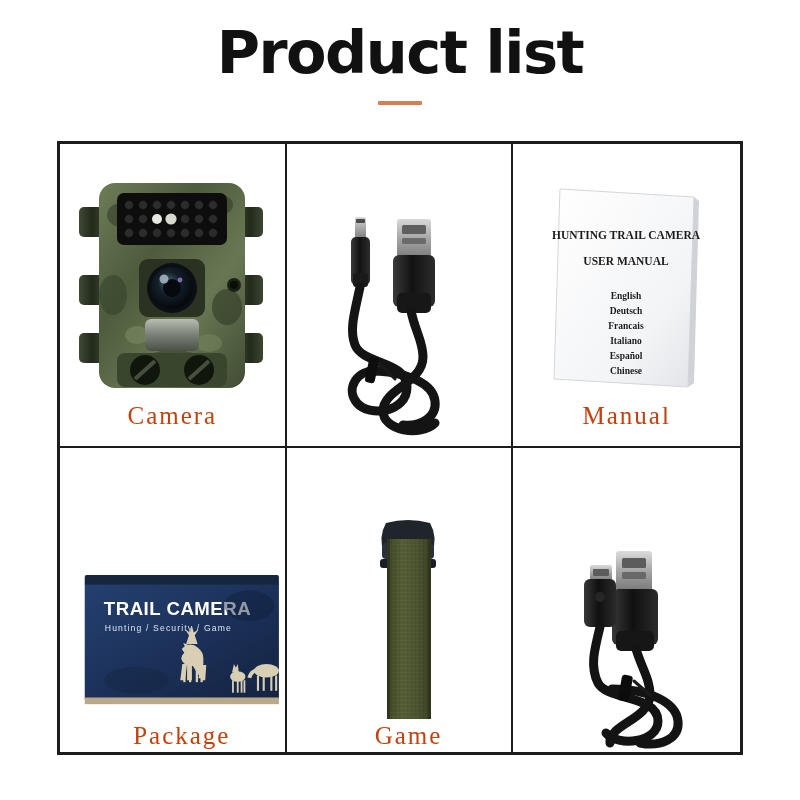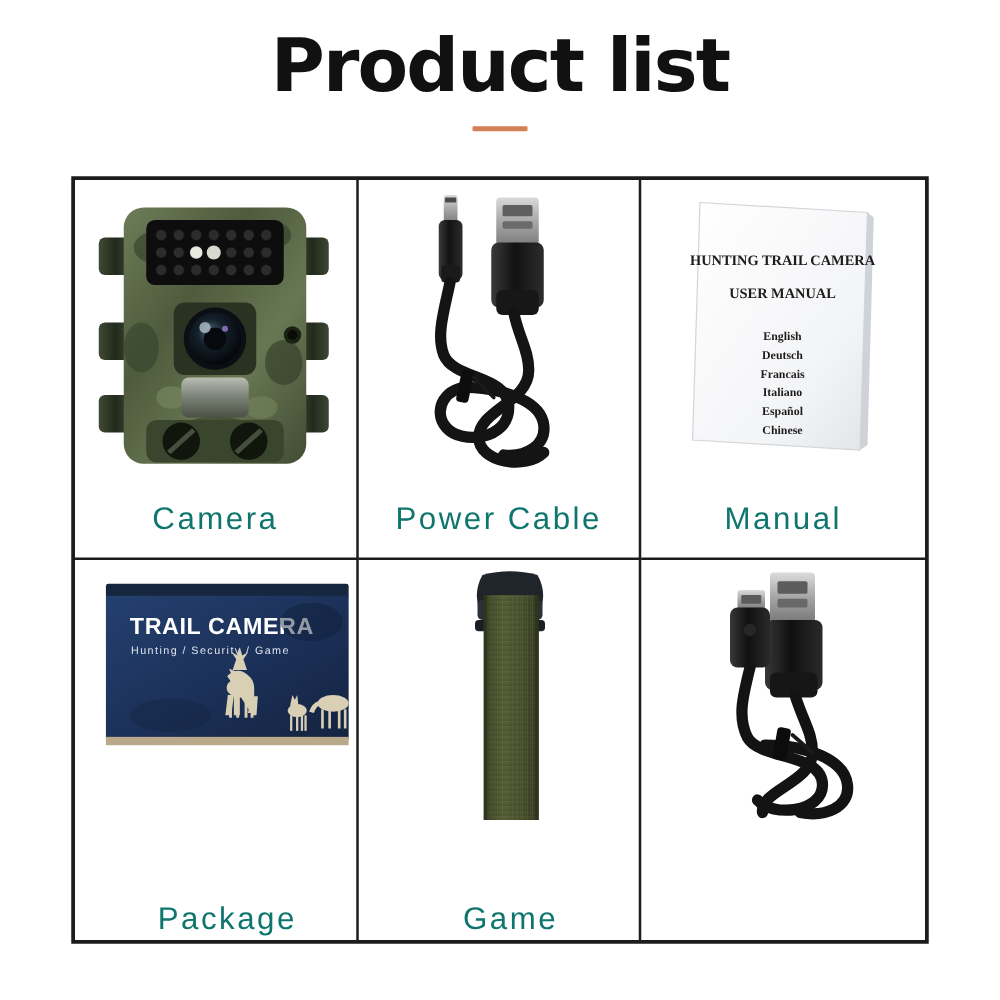--- a/index.html
+++ b/index.html
@@ -34,27 +34,27 @@
     grid-template-columns: 1fr 1fr 1fr;
     grid-template-rows: 1fr 1fr;
     background: #fff;
   }
   .cell { position: relative; display: flex; flex-direction: column; align-items: center;
           justify-content: flex-start; border-right: 2px solid #1c1c1c; border-bottom: 2px solid #1c1c1c;
           overflow: hidden; }
   .cell:nth-child(3n) { border-right: none; }
   .cell:nth-child(n+4) { border-bottom: none; margin-left: 19px; }
 
-  .art { flex: 1 1 auto; width: 100%; display: flex; align-items: flex-start; justify-content: center;
+  .art { flex: 1 1 auto; width: 100%; display: flex; align-items: flex-end; justify-content: center;
          padding-top: 6px; }
   .caption {
-    font-family: Liberation Sans, sans-serif;
+    font-family: Liberation Serif, serif;
     font-size: 25px;
     letter-spacing: 2px;
-    color: #0f766e;
+    color: #c2410c;
     padding-bottom: 16px;
     white-space: nowrap;
   }
   .cell-bottom .caption { padding-bottom: 2px; }
 
   svg { display: block; }
 </style>
 </head>
 <body>
 
@@ -192,21 +192,20 @@
           <path d="M49 76 C 44 100, 38 118, 44 134 C 52 154, 96 150, 96 176
                    C 96 202, 58 206, 46 192 C 34 178, 46 158, 66 160" stroke="#141414" stroke-width="9" fill="none" stroke-linecap="round"></path>
           <path d="M100 100 C 104 120, 112 130, 112 146 C 112 172, 72 178, 72 200
                    C 72 220, 110 226, 124 212" stroke="#141414" stroke-width="9" fill="none" stroke-linecap="round"></path>
           <path d="M66 160 C 96 162, 122 172, 124 190 C 126 206, 110 216, 92 214" stroke="#141414" stroke-width="9" fill="none" stroke-linecap="round"></path>
 
           <rect x="56" y="146" width="10" height="26" rx="3" fill="#0d0d0d" transform="rotate(12 61 159)"></rect>
           <path d="M68 152 L84 168" stroke="#1a1a1a" stroke-width="3" stroke-linecap="round"></path>
         </svg>
       </div>
-      <div class="caption">Power Cable</div>
     </div>
 
     <div class="cell">
       <div class="art">
         <svg width="165" height="225" viewBox="0 0 165 225">
           <defs>
             <linearGradient id="paperG" x1="0" y1="0" x2="1" y2="1">
               <stop offset="0%" stop-color="#ffffff"></stop>
               <stop offset="70%" stop-color="#f3f4f6"></stop>
               <stop offset="100%" stop-color="#e2e4e8"></stop>

